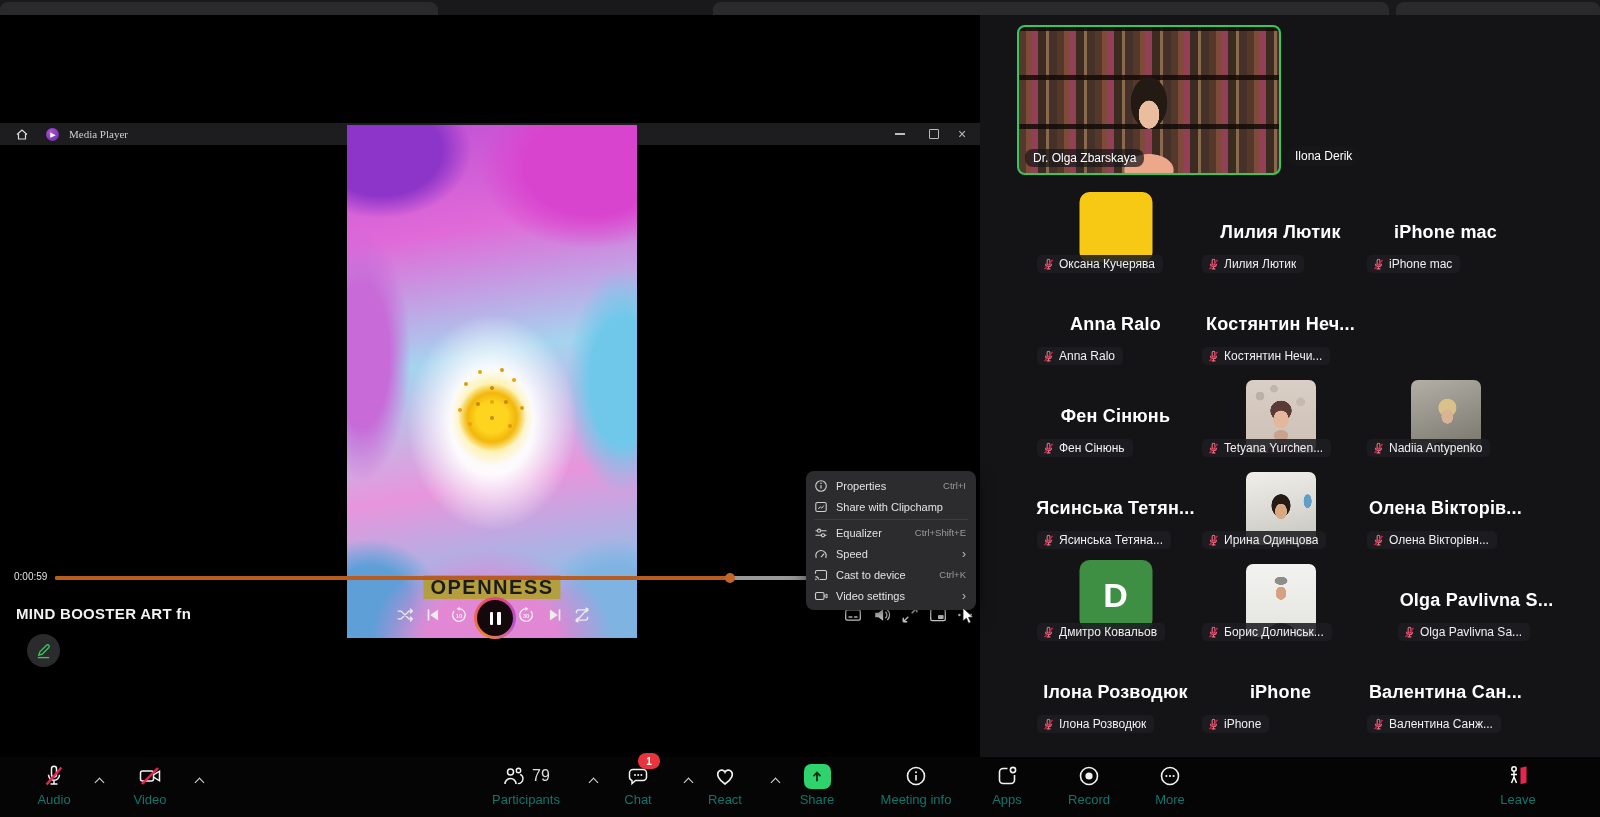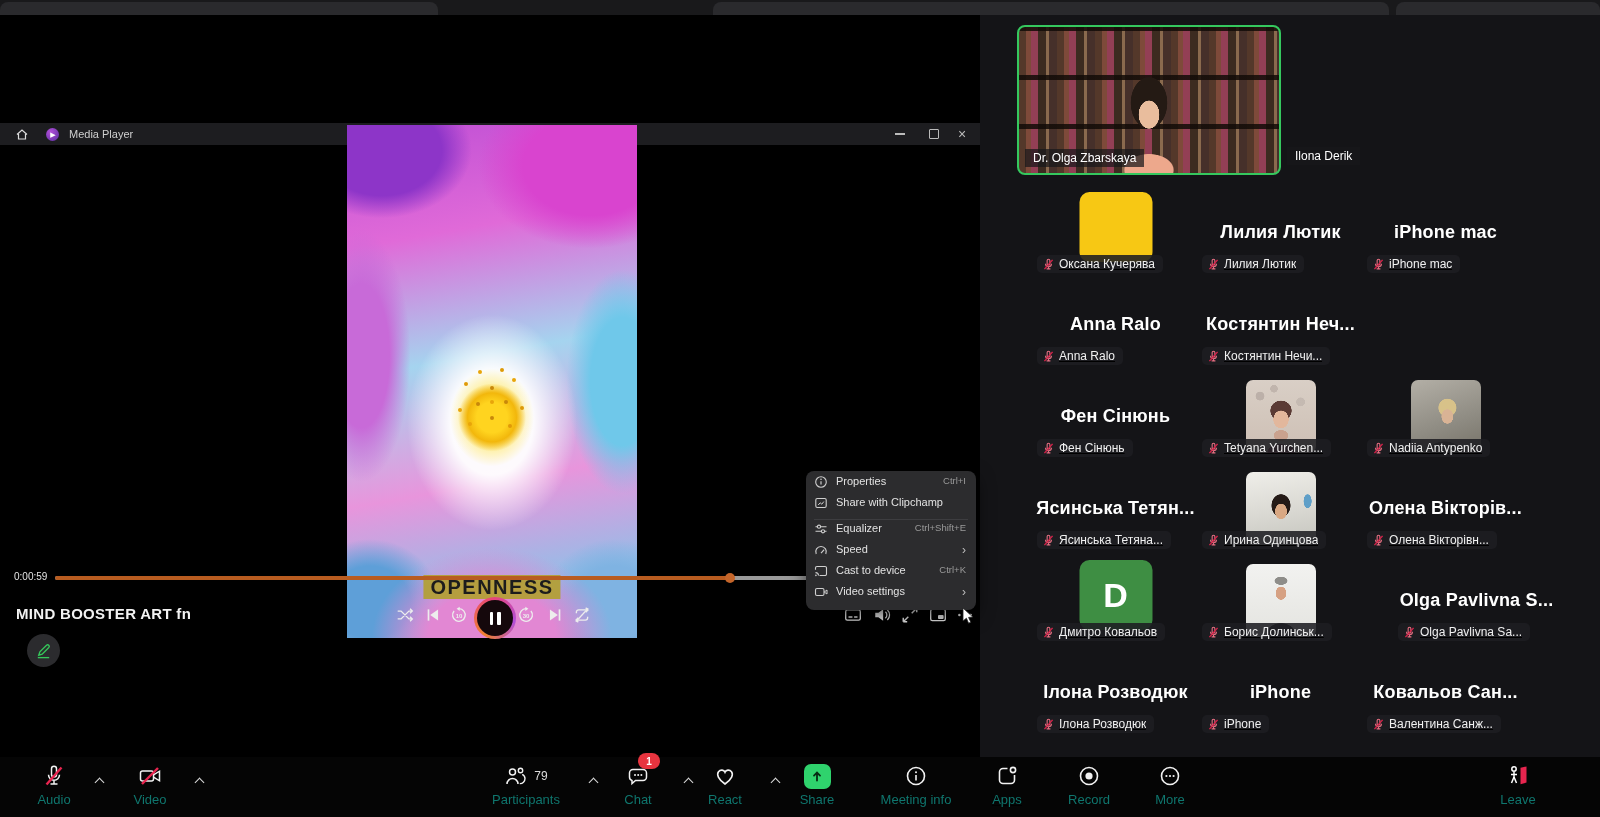--- a/index.html
+++ b/index.html
@@ -12,21 +12,21 @@
   .top-tab{position:absolute;top:2px;height:13px;background:#2a2a2d;border-radius:8px 8px 0 0;}
 
   
   .screen-share{left:0;top:15px;width:980px;height:742px;background:#000;}
 
   .mp-titlebar{left:0;top:123px;width:980px;height:22px;background:#1d1d20;display:flex;align-items:center;}
   .mp-home{margin-left:14px;width:16px;height:16px;}
   .mp-logo{margin-left:16px;width:13px;height:13px;border-radius:50%;
            background:radial-gradient(circle at 35% 30%,#b14fd8,#5a2da0);display:flex;align-items:center;justify-content:center;}
   .mp-logo span{color:#fff;font-size:7px;line-height:7px;transform:translateX(0.5px);}
-  .mp-title{margin-left:10px;font-size:11px;color:#cfcfcf;}
+  .mp-title{margin-left:10px;font-size:11px;color:#cfcfcf;font-family:Liberation Serif, serif;}
   .win-ctrl{position:absolute;top:0;width:28px;height:22px;display:flex;align-items:center;justify-content:center;}
   .wc-min{left:886px;} .wc-max{left:920px;} .wc-close{left:948px;}
   .wc-min div{width:10px;height:1.4px;background:#bbb;}
   .wc-max div{width:8px;height:8px;border:1.2px solid #bbb;border-radius:1px;}
   .wc-close div{color:#bbb;font-size:14px;line-height:14px;}
 
   
   .flower{left:347px;top:125px;width:290px;height:513px;
     background:
       radial-gradient(circle 34px at 50% 57%, #ffd41f 0 45%, #f2b70c 72%, rgba(242,183,12,0) 100%),
@@ -62,21 +62,21 @@
                 conic-gradient(from 210deg,#f0812f,#e8457a 40%,#b14fd8 70%,#f0812f 100%) border-box;
      display:flex;align-items:center;justify-content:center;gap:4px;}
   .pause-btn i{display:block;width:3.5px;height:13px;background:#fff;border-radius:1px;}
 
   .annotate-btn{left:27px;top:634px;width:33px;height:33px;border-radius:50%;background:#2b2b2e;
      display:flex;align-items:center;justify-content:center;}
 
   
   .ctx-menu{left:806px;top:471px;width:170px;background:#2c2c2e;border-radius:8px;
      box-shadow:0 6px 18px rgba(0,0,0,.6);padding:4px 0;z-index:30;}
-  .ctx-item{display:flex;align-items:flex-start;height:21px;padding:0 10px 0 8px;color:#e2e2e2;font-size:11px;}
+  .ctx-item{display:flex;align-items:center;height:21px;padding:0 10px 0 8px;color:#e2e2e2;font-size:11px;}
   .ctx-item .mi-icon{width:14px;height:14px;margin-right:8px;flex:0 0 auto;display:flex;align-items:center;}
   .ctx-item .mi-label{flex:1;white-space:nowrap;}
   .ctx-item .mi-shortcut{color:#9a9a9a;font-size:9.5px;margin-left:8px;}
   .ctx-item .mi-arrow{color:#bdbdbd;font-size:12px;margin-left:8px;}
   .ctx-divider{height:1px;background:#3d3d40;margin:2px 8px;}
 
   .share-scrollbar{left:985px;top:393px;width:5px;height:48px;background:#7f7f83;border-radius:3px;}
   .panel-collapse{left:996px;top:446px;width:22px;height:30px;display:flex;align-items:center;justify-content:center;}
   .panel-collapse i{display:block;width:10px;height:10px;border-left:2.5px solid #e8e8e8;border-bottom:2.5px solid #e8e8e8;transform:rotate(45deg);border-radius:1px;}
 
@@ -90,21 +90,21 @@
       radial-gradient(ellipse 30px 42px at 50% 52%, #241a14 0 60%, rgba(0,0,0,0) 62%),
       repeating-linear-gradient(0deg, rgba(18,11,7,0) 0 44px, rgba(18,11,7,.85) 44px 49px),
       repeating-linear-gradient(90deg, #54382a 0 7px, #7e4a3a 7px 12px, #933f55 12px 19px, #3c2b20 19px 27px, #8a6a4e 27px 30px, #46302a 30px 38px);}
   .ft-ilona{left:301px;width:260px;
     background:
       radial-gradient(ellipse 30px 27px at 74% 80%, #cdา794 0 55%, rgba(0,0,0,0) 60%),
       radial-gradient(ellipse 30px 27px at 74% 80%, #cda794 0 55%, rgba(0,0,0,0) 60%),
       radial-gradient(ellipse 46px 40px at 73% 58%, #d2d4d8 0 55%, rgba(0,0,0,0) 62%),
       linear-gradient(115deg, #6f7362 0%, #5a5f50 40%, #3f4439 70%, #2d322b 100%);}
   .ft-label{position:absolute;left:6px;bottom:6px;background:rgba(24,24,27,.72);color:#fff;
-            font-size:12px;padding:2px 8px;border-radius:0;white-space:nowrap;}
+            font-size:12px;padding:2px 8px;border-radius:8px;white-space:nowrap;}
 
   .p-grid{position:absolute;left:53px;top:173px;width:495px;height:552px;}
   .p-tile{position:absolute;width:165px;height:88px;}
   .p-bigname{position:absolute;left:50%;top:34px;transform:translateX(-50%);
              color:#fff;font-size:18px;font-weight:bold;white-space:nowrap;letter-spacing:0.2px;}
   .p-square{position:absolute;left:50%;top:4px;transform:translateX(-50%);width:73px;height:70px;border-radius:10px;}
   .p-square.letter{display:flex;align-items:center;justify-content:center;color:#fff;font-size:34px;font-weight:bold;}
   .p-photo{position:absolute;left:50%;top:8px;transform:translateX(-50%);width:70px;height:73px;border-radius:7px;}
   .photo-tetyana{background:
       radial-gradient(ellipse 22px 13px at 50% 99%, #6a3540 0 60%, rgba(0,0,0,0) 63%),
@@ -124,29 +124,29 @@
       radial-gradient(ellipse 10px 13px at 50% 54%, #d9a883 0 58%, rgba(0,0,0,0) 61%),
       radial-gradient(ellipse 16px 19px at 50% 46%, #241a16 0 58%, rgba(0,0,0,0) 61%),
       radial-gradient(ellipse 7px 12px at 88% 40%, #5f9fc8 0 55%, rgba(0,0,0,0) 60%),
       linear-gradient(170deg,#efeee9,#d9d8d2 55%,#c4c4bd);}
   .photo-boris{background:
       radial-gradient(ellipse 9px 11px at 50% 40%, #d6a183 0 58%, rgba(0,0,0,0) 61%),
       radial-gradient(ellipse 11px 7px at 50% 23%, #8e8d89 0 55%, rgba(0,0,0,0) 61%),
       radial-gradient(ellipse 22px 17px at 50% 96%, #23242b 0 62%, rgba(0,0,0,0) 66%),
       linear-gradient(180deg,#f2f2f0,#e4e4e0);}
   .p-pill{position:absolute;left:4px;top:67px;max-width:152px;display:flex;align-items:center;gap:4px;
-          background:rgba(30,30,34,.88);border-radius:5px;padding:2px 8px 2px 5px;text-decoration:underline;}
+          background:rgba(30,30,34,.88);border-radius:5px;padding:2px 8px 2px 5px;}
   .p-pill span{color:#f0f0f0;font-size:12px;white-space:nowrap;overflow:hidden;}
 
   
   .toolbar{left:0;top:757px;width:1600px;height:60px;background:#050505;}
   .tb-btn{position:absolute;top:0;height:60px;display:flex;flex-direction:column;align-items:center;}
   .tb-iconrow{height:34px;display:flex;align-items:center;justify-content:center;gap:6px;position:relative;margin-top:2px;}
   .tb-label{color:#0f766e;font-size:13px;line-height:14px;}
-  .tb-count{color:#ddd;font-size:12px;}
+  .tb-count{color:#ddd;font-size:16px;}
   .tb-chev{position:absolute;top:22px;width:8px;height:8px;}
   .tb-chev i{display:block;width:6px;height:6px;border-left:1.8px solid #dcdcdc;border-top:1.8px solid #dcdcdc;transform:rotate(45deg);}
   .tb-badge{position:absolute;left:12px;top:-6px;min-width:16px;height:16px;border-radius:8px;background:#e8343f;
             color:#fff;font-size:10px;font-weight:bold;display:flex;align-items:center;justify-content:center;padding:0 3px;}
   .share-sq{width:27px;height:25px;border-radius:7px;background:#2fd36d;display:flex;align-items:center;justify-content:center;}
 
   .cursor{left:962px;top:608px;width:16px;height:18px;z-index:40;}
 </style>
 </head>
 <body>
@@ -561,21 +561,21 @@
             <span style="display: inline-flex; width: 13px; height: 13px;">
               <svg viewBox="0 0 24 24" width="100%" height="100%">
                 <path d="M9.5 4.7 a2.5 2.5 0 0 1 5 0 v5.8 a2.5 2.5 0 0 1 -5 0 z M6.5 10.8 a5.5 5.5 0 0 0 11 0 M12 16.3 V20 M8.5 20 h7" fill="none" stroke="#e87083" stroke-width="2"></path>
                 <path d="M4.5 20.5 L19.5 3.5" stroke="#d6224a" stroke-width="2.6"></path>
               </svg>
             </span>
             <span>iPhone</span>
           </div>
         </div>
         <div class="p-tile" style="left: 330px; top: 460px;">
-          <div class="p-bigname">Ковальов Сан...</div>
+          <div class="p-bigname">Валентина Сан...</div>
           <div class="p-pill">
             <span style="display: inline-flex; width: 13px; height: 13px;">
               <svg viewBox="0 0 24 24" width="100%" height="100%">
                 <path d="M9.5 4.7 a2.5 2.5 0 0 1 5 0 v5.8 a2.5 2.5 0 0 1 -5 0 z M6.5 10.8 a5.5 5.5 0 0 0 11 0 M12 16.3 V20 M8.5 20 h7" fill="none" stroke="#e87083" stroke-width="2"></path>
                 <path d="M4.5 20.5 L19.5 3.5" stroke="#d6224a" stroke-width="2.6"></path>
               </svg>
             </span>
             <span>Валентина Санж...</span>
           </div>
         </div>

